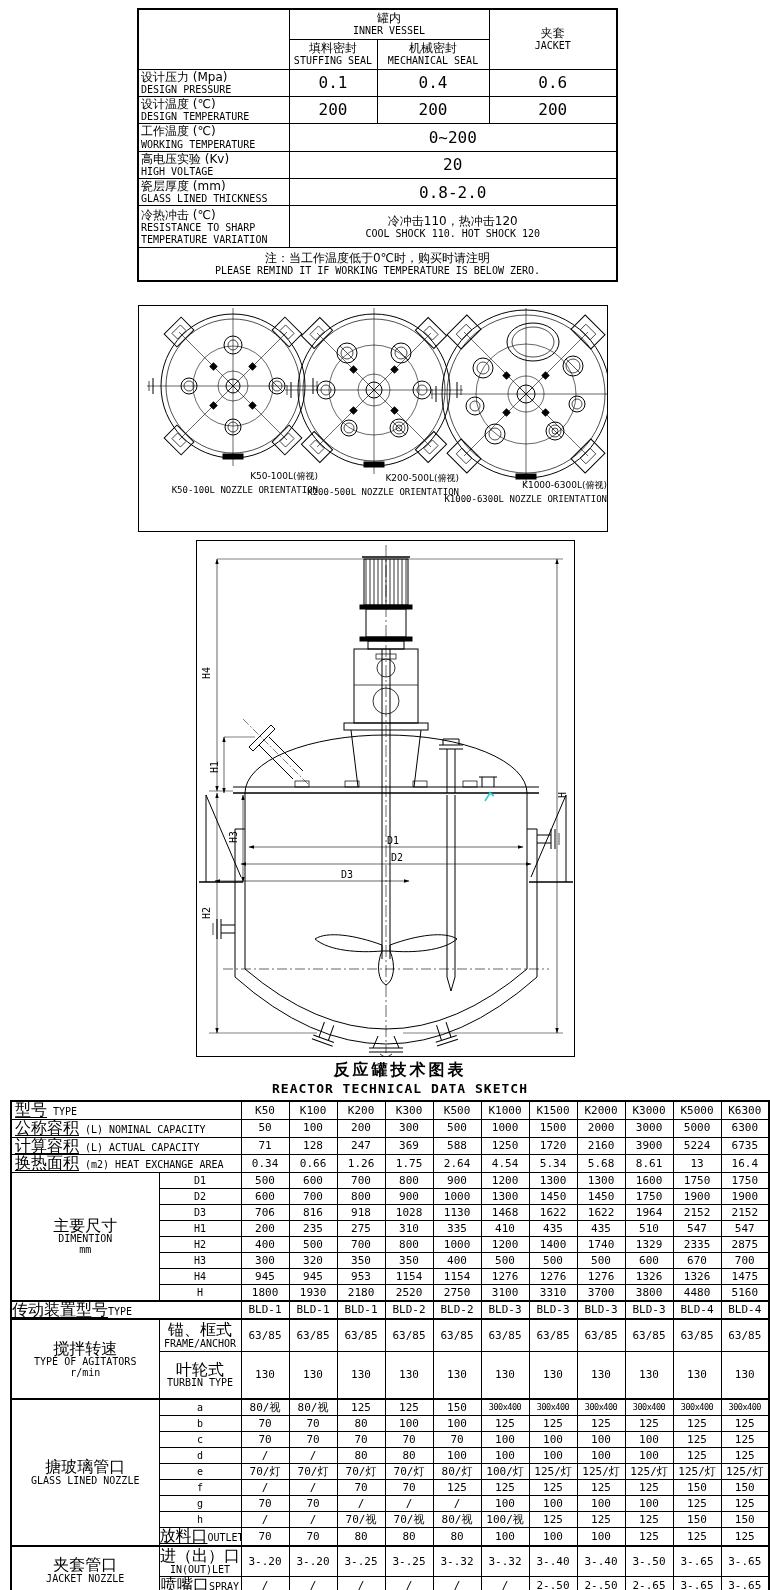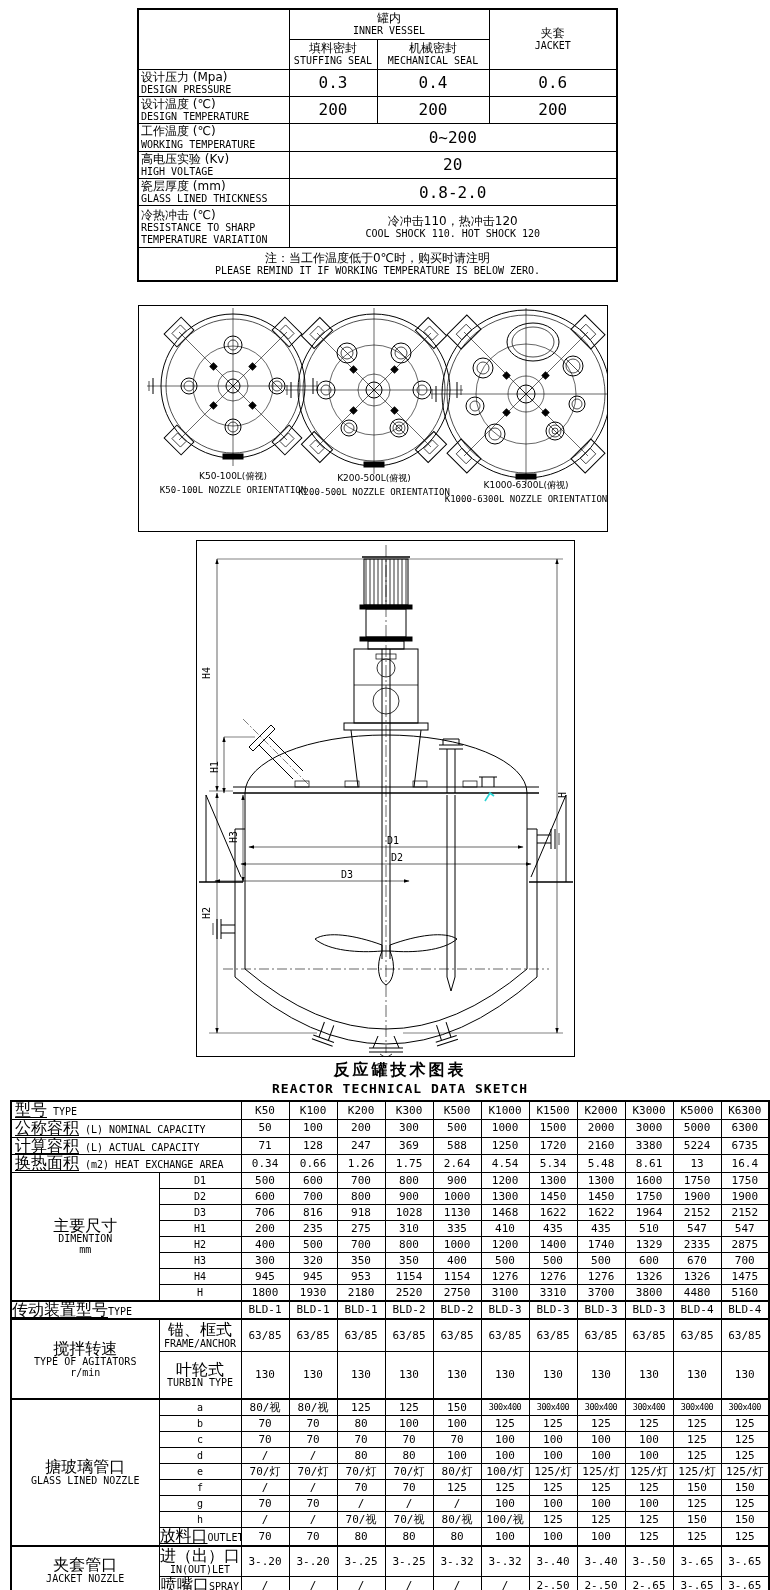--- a/index.html
+++ b/index.html
@@ -24,21 +24,21 @@
   .dt td{border:1px solid #000;padding:0;text-align:center;vertical-align:middle;
          line-height:1.05;overflow:hidden;white-space:nowrap;font-size:11px;}
   .dt tr.tk td{border-top-width:2px;}
   .dt .lab{text-align:left;padding-left:3px;}
   .dt .lab.cc{text-align:left;padding-left:0;}
   .dt .cat .zh,.dt .lab .zh,.dt .sub .zh{font-size:16px;}
   .dt .enl{font-size:10px;}
   .dt .v{font-size:11px;}
   .dt .v.sm{font-size:8.5px;letter-spacing:-0.5px;}
   svg{display:block;}
-  .cap{position:absolute;text-align:center;font-size:9px;line-height:1.6;}
+  .cap{position:absolute;text-align:right;font-size:9px;line-height:1.6;}
   .cap .zh{font-size:9px;}
 </style>
 </head>
 <body>
 
 <table class="st abs" style="left:137px;top:8px;">
   <colgroup>
       <col style="width:151px">
       <col style="width:88px">
       <col style="width:112px">
@@ -64,21 +64,21 @@
     <td>
       <div class="zh">机械密封</div>
       <div class="enl">MECHANICAL SEAL</div>
     </td>
   </tr>
   <tr style="height:27px">
     <td class="lb">
       <div class="zh">设计压力 (Mpa)</div>
       <div class="enl">DESIGN PRESSURE</div>
     </td>
-    <td class="v">0.3</td>
+    <td class="v">0.1</td>
     <td class="v">0.4</td>
     <td class="v">0.6</td>
   </tr>
   <tr style="height:21px">
     <td class="lb">
       <div class="zh">设计温度 (℃)</div>
       <div class="enl">DESIGN TEMPERATURE</div>
     </td>
     <td class="v">200</td>
     <td class="v">200</td>
@@ -288,21 +288,21 @@
     </g>
   </svg>
   <div class="cap" style="left:9px;top:163px;width:170px;">
     <div class="zh">K50-100L(俯视)</div>
     <div>K50-100L NOZZLE ORIENTATION</div>
   </div>
   <div class="cap" style="left:150px;top:165px;width:170px;">
     <div class="zh">K200-500L(俯视)</div>
     <div>K200-500L NOZZLE ORIENTATION</div>
   </div>
-  <div class="cap" style="left:294px;top:172px;width:186px;">
+  <div class="cap" style="left:282px;top:172px;width:186px;">
     <div class="zh">K1000-6300L(俯视)</div>
     <div>K1000-6300L NOZZLE ORIENTATION</div>
   </div>
 </div>
 
 <div class="box" style="left:196px;top:540px;width:377px;height:515px;">
   <svg width="377" height="515" viewBox="0 0 377 515" stroke="#000" fill="none" stroke-width="1" font-family="DejaVu Sans Mono, monospace" font-size="10">
     <defs>
       <marker id="ar" markerWidth="10" markerHeight="8" refX="9" refY="3" orient="auto-start-reverse">
         <path d="M0,0 L10,3 L0,6 z" fill="#000" stroke="none"></path>
@@ -527,34 +527,34 @@
       <tr style="height: 16px;">
         <td colspan="2" class="lab"><span class="zh u">计算容积</span><span class="enl"> (L) ACTUAL  CAPACITY</span></td>
         <td class="v">71</td>
         <td class="v">128</td>
         <td class="v">247</td>
         <td class="v">369</td>
         <td class="v">588</td>
         <td class="v">1250</td>
         <td class="v">1720</td>
         <td class="v">2160</td>
-        <td class="v">3380</td>
+        <td class="v">3900</td>
         <td class="v">5224</td>
         <td class="v">6735</td>
       </tr>
       <tr style="height: 16px;">
         <td colspan="2" class="lab"><span class="zh u">换热面积</span><span class="enl"> (m2) HEAT EXCHANGE AREA</span></td>
         <td class="v">0.34</td>
         <td class="v">0.66</td>
         <td class="v">1.26</td>
         <td class="v">1.75</td>
         <td class="v">2.64</td>
         <td class="v">4.54</td>
         <td class="v">5.34</td>
-        <td class="v">5.48</td>
+        <td class="v">5.68</td>
         <td class="v">8.61</td>
         <td class="v">13</td>
         <td class="v">16.4</td>
       </tr>
       <tr style="height: 16px;">
         <td rowspan="8" class="cat">
           <div class="zh">主要尺寸</div>
           <div class="enl">DIMENTION</div>
           <div class="enl">mm</div>
         </td>

